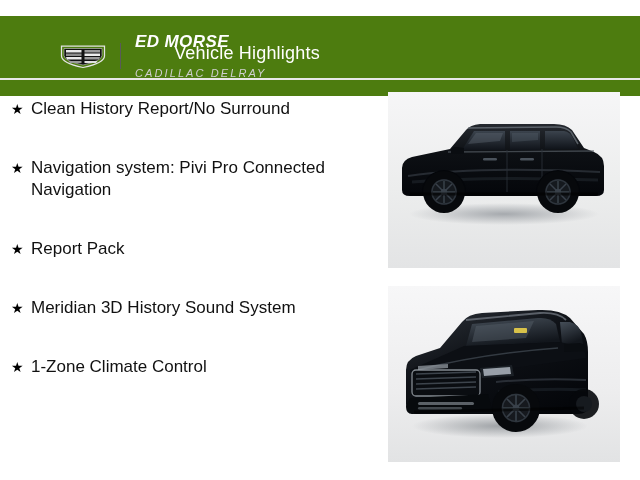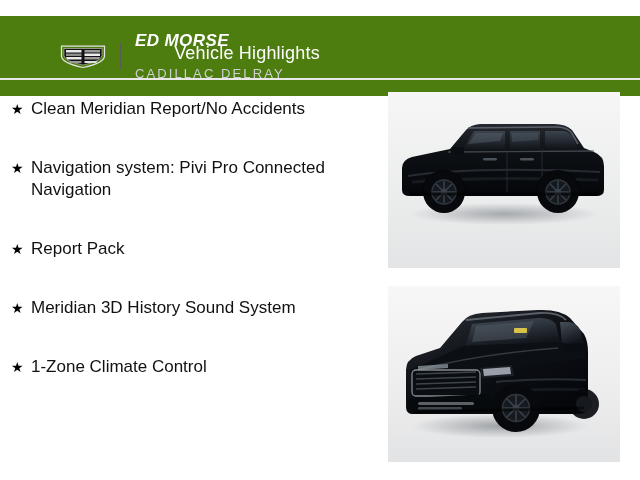--- a/index.html
+++ b/index.html
@@ -62,24 +62,25 @@
   .brand-main {
     color: #ffffff;
     font-size: 17px;
     font-weight: bold;
     font-style: italic;
     letter-spacing: 0.4px;
     font-family: "Liberation Sans", sans-serif;
   }
   .brand-sub {
     color: #cfcfcf;
-    font-size: 13px;
+    font-size: 11px;
     letter-spacing: 2.1px;
     margin-top: 18px;
     font-family: "Liberation Sans", sans-serif;
+    font-style: italic;
   }
 
   .header-title {
     position: absolute;
     left: 0;
     top: 27px;
     width: 640px;
     text-align: center;
     color: #ffffff;
     font-size: 18px;
@@ -169,21 +170,21 @@
 
   <div class="header-title">Vehicle Highlights</div>
 
 </div>
 <div class="header-rule"></div>
 
 <div class="highlights">
 
   <div class="highlight-row">
     <span class="bullet-star">★</span>
-    <span class="highlight-text">Clean Meridian Report/No Accidents</span>
+    <span class="highlight-text">Clean History Report/No Surround</span>
   </div>
 
   <div class="highlight-row">
     <span class="bullet-star">★</span>
     <span class="highlight-text">Navigation system: Pivi Pro Connected Navigation</span>
   </div>
 
   <div class="highlight-row">
     <span class="bullet-star">★</span>
     <span class="highlight-text">Report Pack</span>

